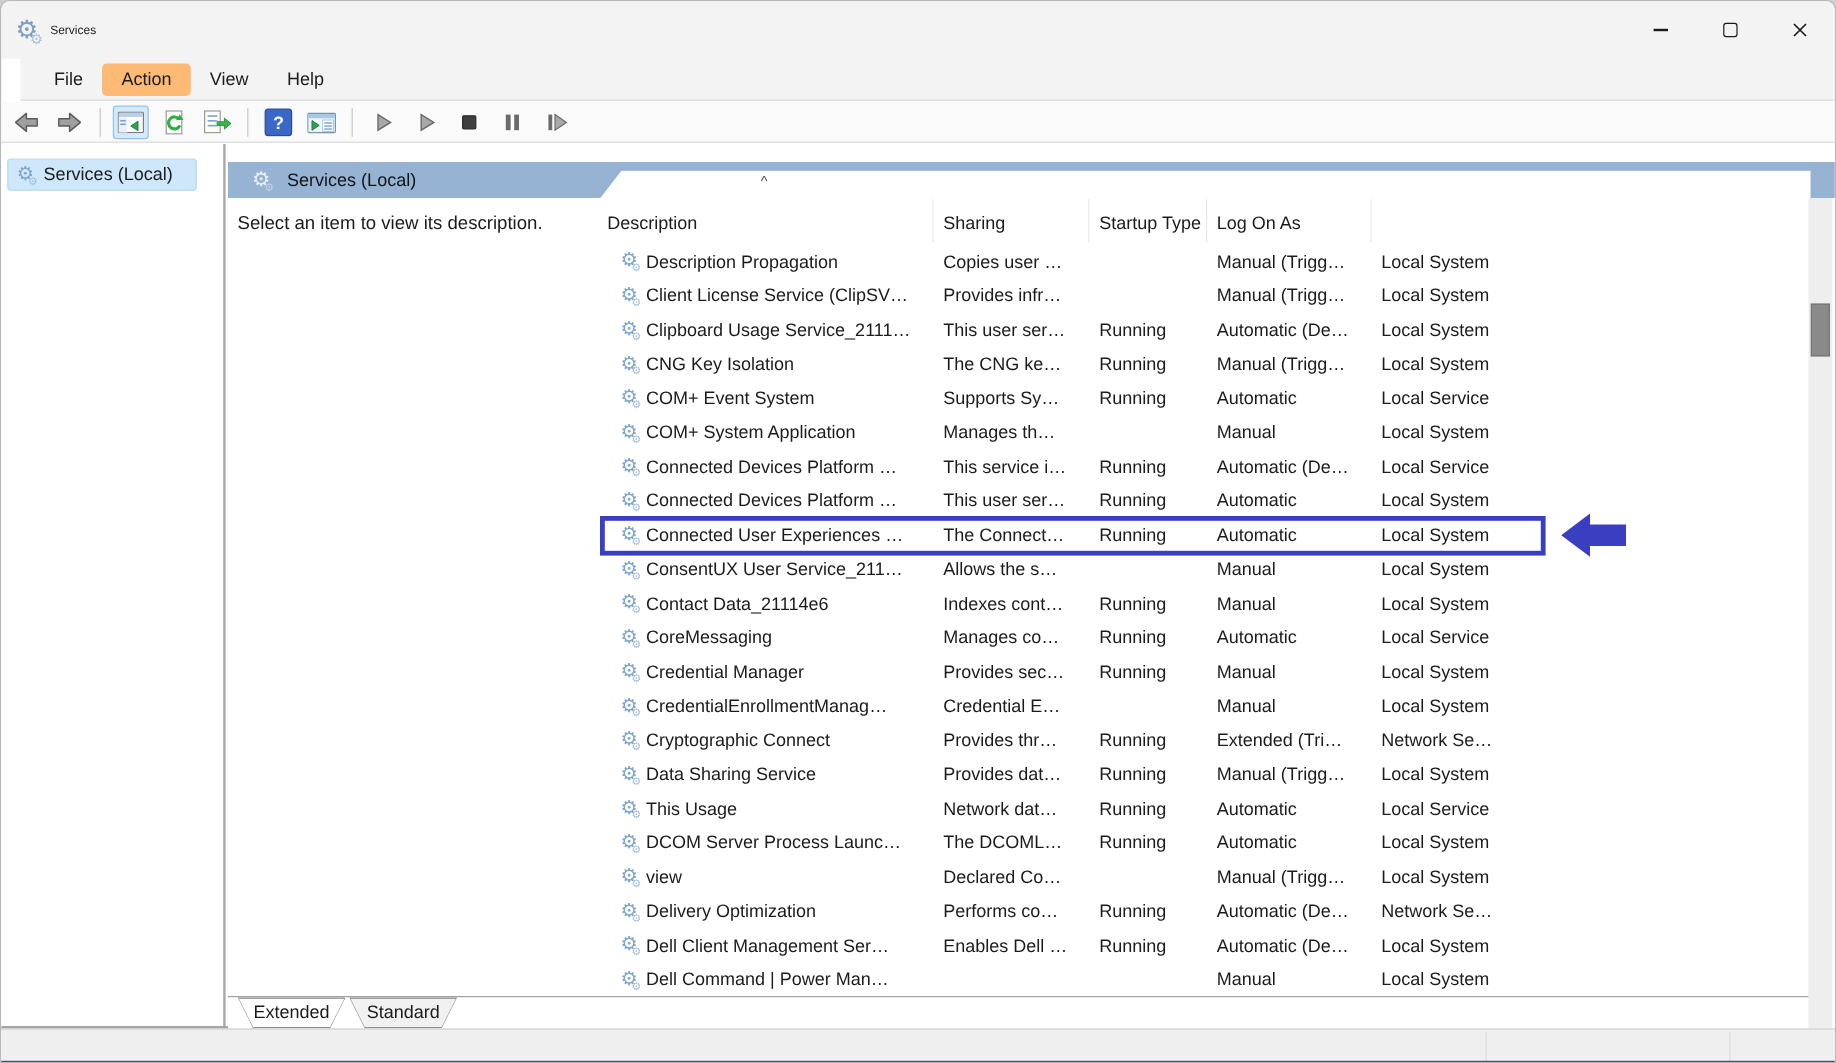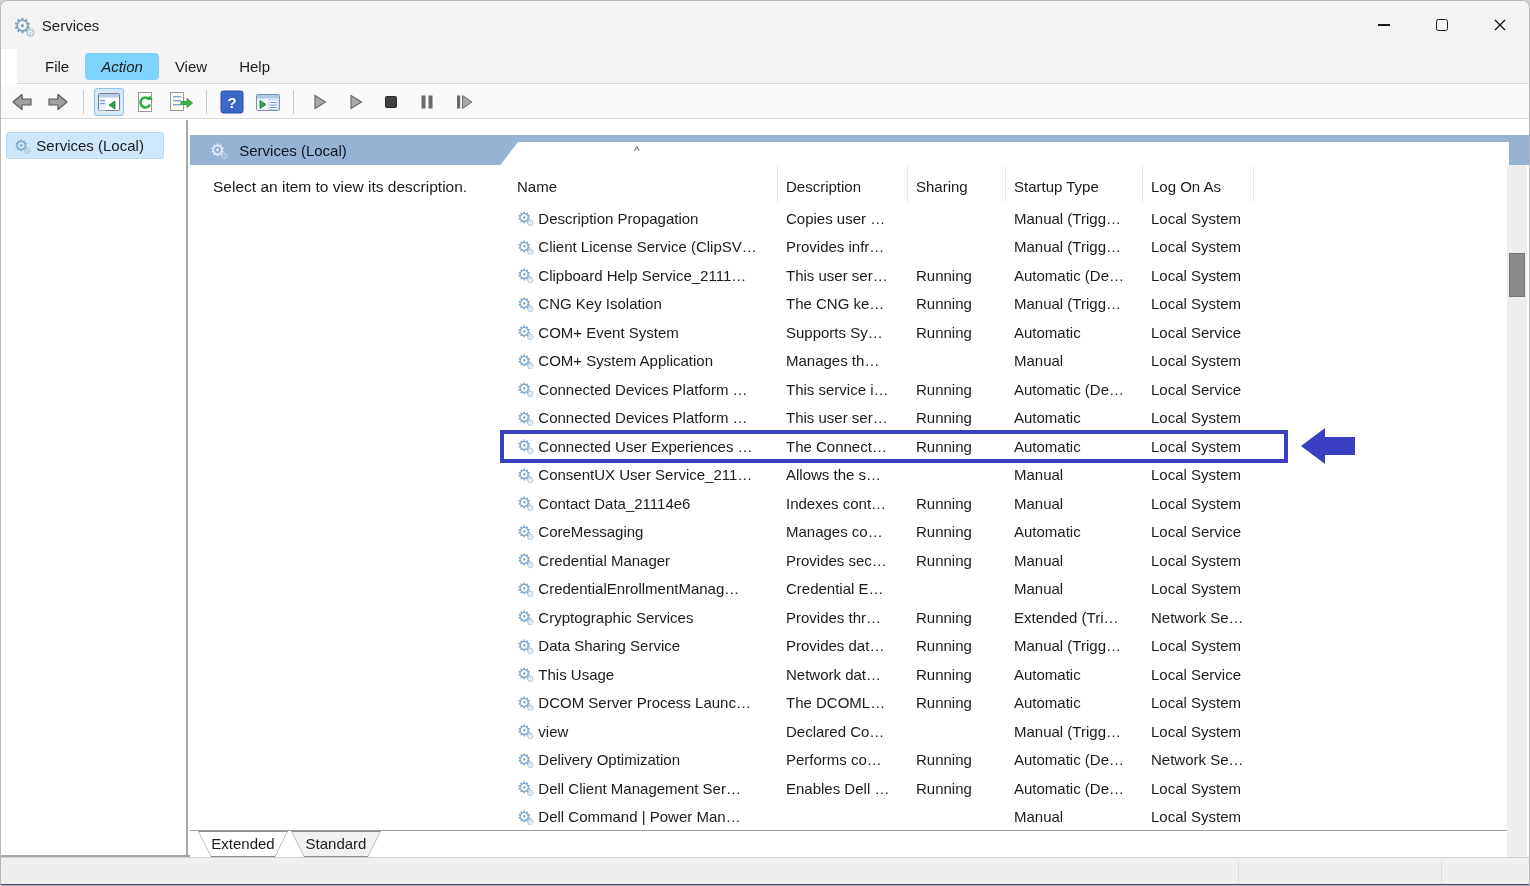--- a/index.html
+++ b/index.html
@@ -6,63 +6,63 @@
   html,body { background:#cfcfcf; }
   body { font-family: "Liberation Sans", "DejaVu Sans", sans-serif; color:#1b1b1b; }
   .window {
     position:relative; width:1530px; height:886px; background:#ffffff;
     border:1px solid #b8b8b8; border-radius:8px 8px 0 0; overflow:hidden;
   }
 
   
   .titlebar { position:absolute; left:0; top:0; width:100%; height:48px; background:#f3f3f3; }
   .title-left { position:absolute; left:12px; top:0; height:48px; display:flex; align-items:center; gap:10px; }
-  .title-text { font-size:15px; }
+  .title-text { font-size:10px; }
   .win-controls { position:absolute; right:0; top:0; height:48px; display:flex; }
   .win-btn { width:58px; height:48px; display:flex; align-items:center; justify-content:center; cursor:default; }
   .min-glyph { width:12px; height:2px; background:#1a1a1a; }
   .max-glyph { width:12px; height:12px; border:1.4px solid #1a1a1a; border-radius:2.5px; }
 
   
   .gear-icon { position:relative; display:inline-block; line-height:1; }
   .gear-icon .g1 { color:#7d9fc0; }
   .gear-icon .g2 { position:absolute; color:#a9c1d6; }
   .gear-lg .g1 { font-size:21px; }
   .gear-lg .g2 { font-size:12px; right:-4px; bottom:-3px; }
   .gear-sm .g1 { font-size:16px; color:#7fa6cb; }
   .gear-sm .g2 { font-size:9px; right:-3px; bottom:-2px; color:#a3bed8; }
   .gear-hdr .g1 { font-size:17px; color:#e7eff7; }
   .gear-hdr .g2 { font-size:9px; right:-3px; bottom:-2px; color:#c2d4e6; }
 
   
   .menubar { position:absolute; left:16px; top:48px; width:100%; height:35px; background:#f3f3f3;
              border-bottom:1px solid #d9d9d9; display:flex; align-items:center; padding-left:12px; }
   .menu-item { font-size:15px; padding:5px 16px; border-radius:4px; cursor:default; }
-  .menu-item.active { background:#7dd3fc;font-style:italic; }
+  .menu-item.active { background:#fdba74; }
 
   
   .toolbar { position:absolute; left:0; top:84px; width:100%; height:34px; background:#fafafa;
              border-bottom:1px solid #d9d9d9; display:flex; align-items:center; padding-left:6px; gap:6px; }
   .tool-btn { width:30px; height:28px; display:flex; align-items:center; justify-content:center; border-radius:3px; }
   .tool-btn.hl { background:#d5e9fb; border:1px solid #90c3ec; }
   .tool-sep { width:1px; height:24px; background:#c9c9c9; margin:0 4px; }
 
   
   .sidebar { position:absolute; left:0; top:119px; width:187px; height:735px; background:#ffffff;
              border-right:2px solid #a8a8a8; }
   .sidebar-item { position:absolute; left:5px; top:12px; width:158px; height:27px; background:#cfe7fb;
                   border:1px solid #b5d9f2; border-radius:3px; display:flex; align-items:center; gap:8px;
                   padding-left:7px; font-size:15px; }
   .sidebar-bottom-edge { position:absolute; left:0; top:854px; width:189px; height:3px; background:#a5a5a5; }
 
   .rightpanel { position:absolute; left:189px; top:119px; width:1341px; height:737px; background:#ffffff; }
   .band { position:absolute; left:0; top:15px; width:100%; height:30px; background:#96b3d3; }
   .band-inner { position:absolute; left:20px; top:0; height:30px; display:flex; align-items:center; gap:14px; }
   .band-title { font-size:15px; color:#0f1419; }
-  .hint { position:absolute; left:23px; top:58px; font-size:15.5px; }
+  .hint { position:absolute; left:8px; top:58px; font-size:15.5px; }
 
   
   .listpanel { position:absolute; left:308px; top:22px; width:1011px; height:688px; background:#ffffff;
                clip-path: polygon(20px 0, 100% 0, 100% 100%, 0 100%, 0 26px); }
   .list-header { position:absolute; left:0; top:24px; width:100%; height:36px;
                  display:grid; grid-template-columns:280px 130px 98px 137px 111px 1fr; }
   .hcell { display:flex; align-items:flex-end; padding:0 0 7px 8px; font-size:15px;
            border-right:1px solid #e8e8e8; }
   .hcell.first { padding-left:19px; }
   .hcell.filler { border-right:none; }
@@ -231,21 +231,20 @@
         <span class="gear-icon gear-hdr"><span class="g1">⚙</span><span class="g2">⚙</span></span>
         <span class="band-title">Services (Local)</span>
       </div>
     </div>
 
     <div class="hint">Select an item to view its description.</div>
 
     <div class="listpanel">
       <span class="sort-caret">^</span>
       <div class="list-header">
-        <div class="hcell first">Name</div>
         <div class="hcell">Description</div>
         <div class="hcell">Sharing</div>
         <div class="hcell">Startup Type</div>
         <div class="hcell">Log On As</div>
         <div class="hcell filler"></div>
       </div>
       <div class="rows">
 
       <div class="srow">
     <div class="cell name">
@@ -265,21 +264,21 @@
     </div>
     <div class="cell">Provides infr…</div>
     <div class="cell"></div>
     <div class="cell">Manual (Trigg…</div>
     <div class="cell">Local System</div>
     <div class="cell"></div>
   </div>
           <div class="srow">
     <div class="cell name">
       <span class="gear-icon gear-sm"><span class="g1">⚙</span><span class="g2">⚙</span></span>
-      <span>Clipboard Help Service_2111…</span>
+      <span>Clipboard Usage Service_2111…</span>
     </div>
     <div class="cell">This user ser…</div>
     <div class="cell">Running</div>
     <div class="cell">Automatic (De…</div>
     <div class="cell">Local System</div>
     <div class="cell"></div>
   </div>
           <div class="srow">
     <div class="cell name">
       <span class="gear-icon gear-sm"><span class="g1">⚙</span><span class="g2">⚙</span></span>
@@ -397,21 +396,21 @@
     </div>
     <div class="cell">Credential E…</div>
     <div class="cell"></div>
     <div class="cell">Manual</div>
     <div class="cell">Local System</div>
     <div class="cell"></div>
   </div>
           <div class="srow">
     <div class="cell name">
       <span class="gear-icon gear-sm"><span class="g1">⚙</span><span class="g2">⚙</span></span>
-      <span>Cryptographic Services</span>
+      <span>Cryptographic Connect</span>
     </div>
     <div class="cell">Provides thr…</div>
     <div class="cell">Running</div>
     <div class="cell">Extended (Tri…</div>
     <div class="cell">Network Se…</div>
     <div class="cell"></div>
   </div>
           <div class="srow">
     <div class="cell name">
       <span class="gear-icon gear-sm"><span class="g1">⚙</span><span class="g2">⚙</span></span>

